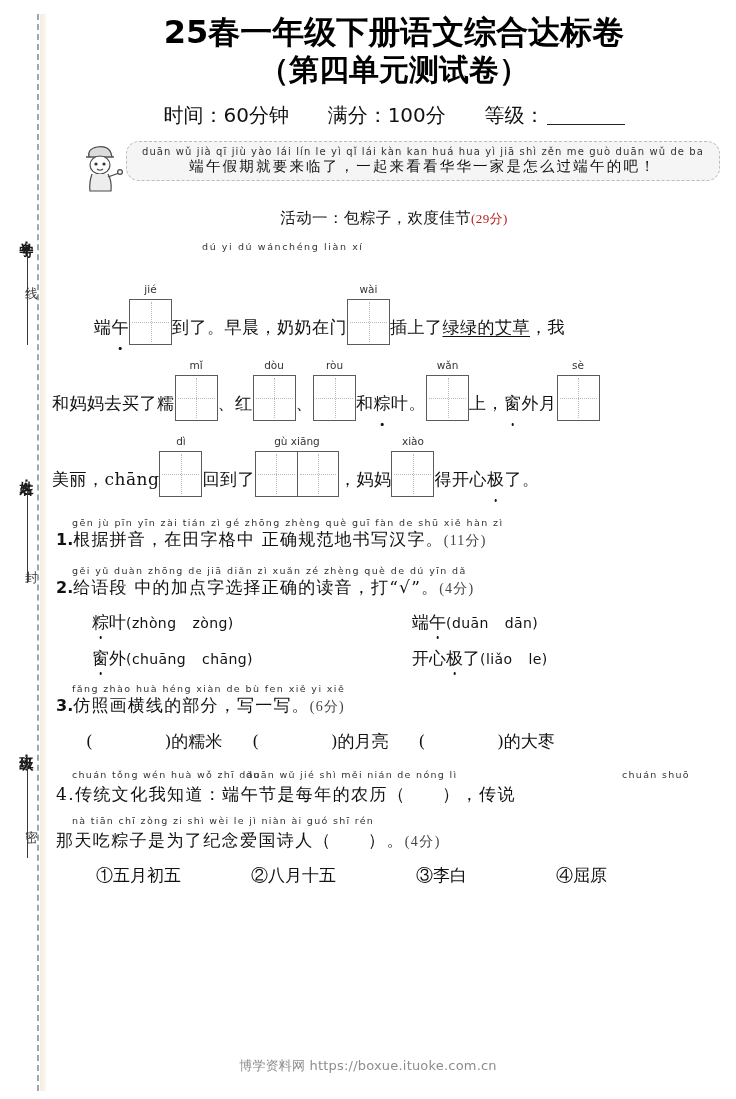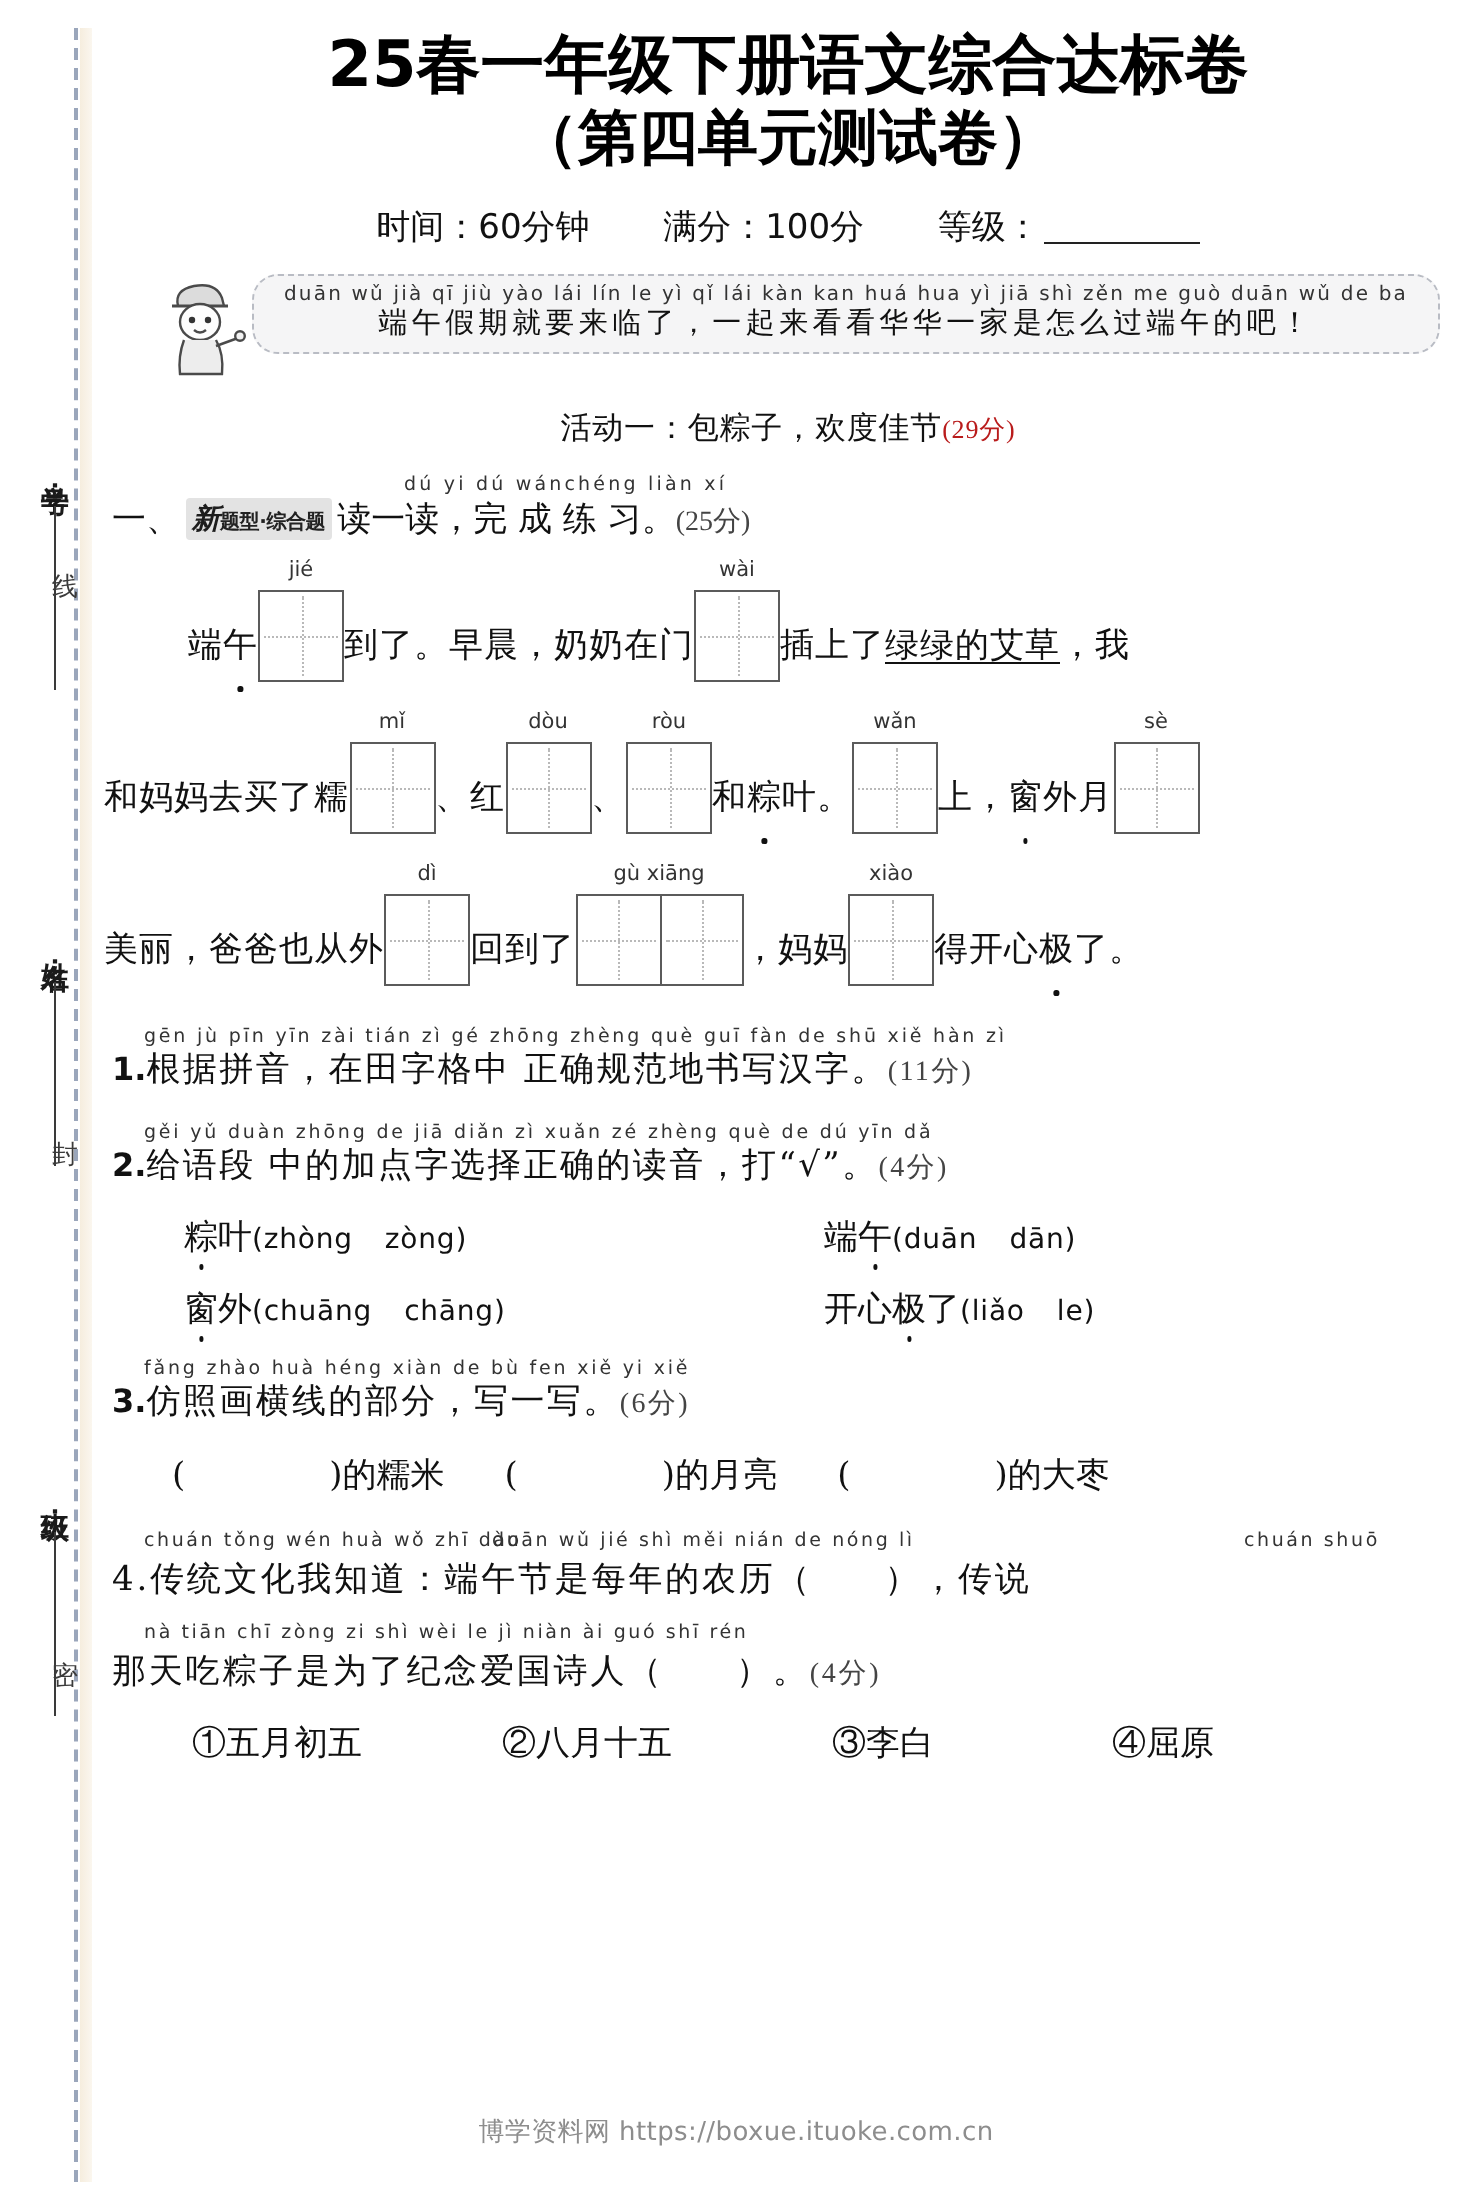--- a/index.html
+++ b/index.html
@@ -103,21 +103,21 @@
     letter-spacing: 0px;
     color: #000;
   }
   #paper-title .line2 { display: block; font-size: 30px; }
 
   
   #meta-row {
     margin-top: 13px;
     text-align: center;
     font-family: "DejaVu Sans", "Liberation Sans", sans-serif;
-    font-size: 17px;
+    font-size: 20px;
     color: #111;
   }
   #meta-row span { white-space: nowrap; }
   .meta-gap { display: inline-block; width: 26px; }
   .grade-rule {
     display: inline-block;
     width: 78px;
     border-bottom: 1.6px solid #222;
     vertical-align: -3px;
     margin-left: 2px;
@@ -500,23 +500,20 @@
       <div class="hz-line">端午假期就要来临了，一起来看看华华一家是怎么过端午的吧！</div>
     </div>
   </div>
 
   <div id="activity-heading">
     <span>活动一：包粽子，欢度佳节</span><span class="pts">(29分)</span>
   </div>
 
   <div id="q1-header">
     <div id="q1-pinyin">dú yi dú      wánchéng liàn xí</div>
-    <div id="q1-line">
-      <span>一、</span><span class="newtype-badge"><span class="nt-big">新</span><span class="nt-small">题型·综合题</span></span><span>读一读，完 成 练 习。</span><span class="score-paren">(25分)</span>
-    </div>
   </div>
 
   <div class="passage-line">
     <div class="pl-inner" style="padding-left:42px;">
       <span class="cn">端</span>
         <span class="cn dotted-char">午</span>
       <span class="tzg">
         <span class="tzg-py">jié</span>
         <span class="tzg-cells">
             <span class="cell"></span>
@@ -574,21 +571,21 @@
         <span class="tzg-py">sè</span>
         <span class="tzg-cells">
             <span class="cell"></span>
           </span>
       </span>
     </div>
   </div>
 
   <div class="passage-line">
     <div class="pl-inner" style="padding-left:0px;">
-      <span class="cn">美丽，爸爸也从外</span>
+      <span class="cn">美丽，chāng</span>
       <span class="tzg">
         <span class="tzg-py">dì</span>
         <span class="tzg-cells">
             <span class="cell"></span>
           </span>
       </span>
       <span class="cn">回到了</span>
       <span class="tzg">
         <span class="tzg-py">gù xiāng</span>
         <span class="tzg-cells">

